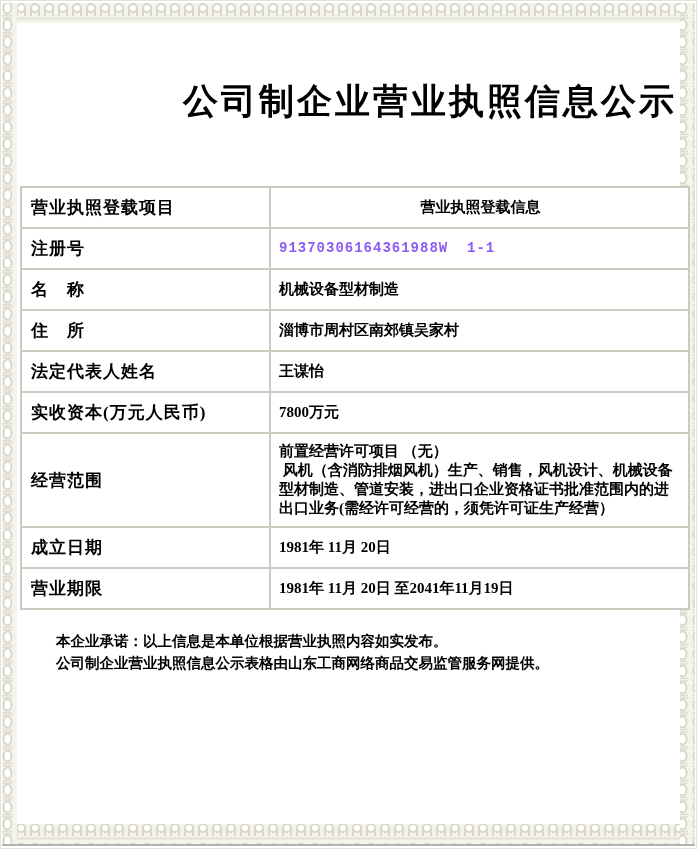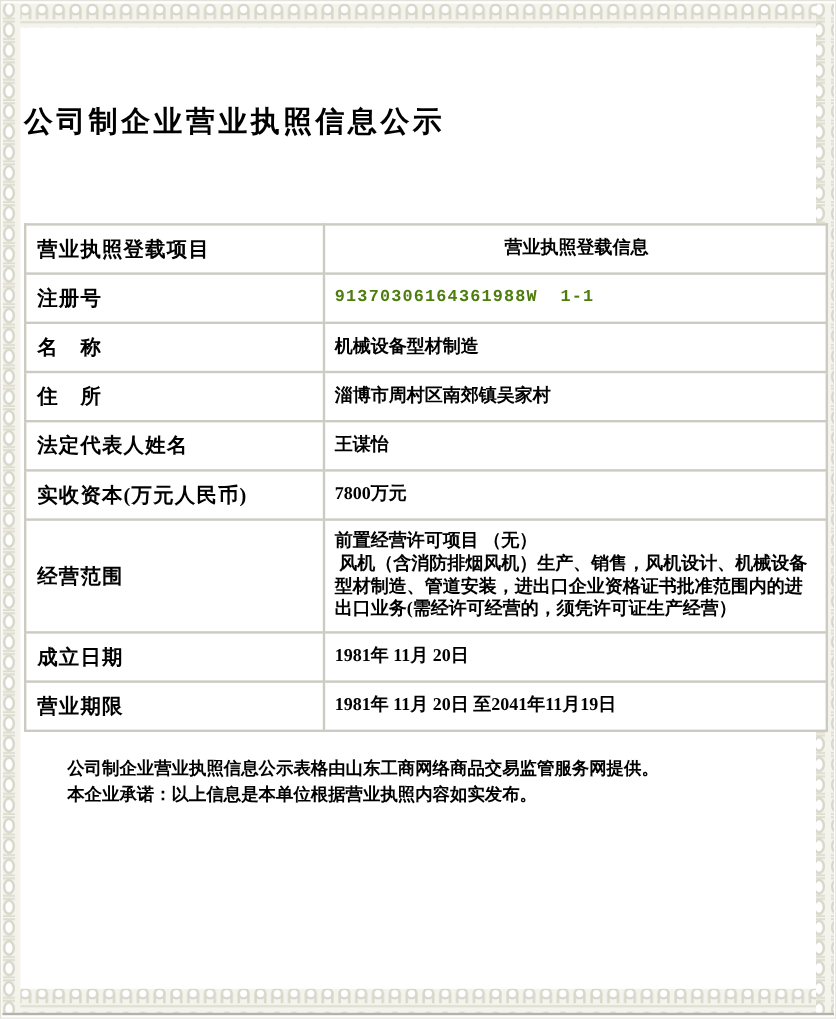--- a/index.html
+++ b/index.html
@@ -12,22 +12,22 @@
     color: #000;
   }
   .frame-svg { position: absolute; top: 0; left: 0; z-index: 0; }
   .content {
     position: absolute;
     left: 20px; top: 20px; right: 20px; bottom: 20px;
     z-index: 1;
   }
   .page-title {
     margin: 64px 0 0 0;
-    text-align: left;
-    font-size: 24px;
+    text-align: right;
+    font-size: 35px;
     font-weight: bold;
     letter-spacing: 3px;
     line-height: 36px;
   }
   table.info-table {
     border-collapse: collapse;
     table-layout: fixed;
     width: 670px;
     margin: 66px auto 0 auto;
     background: #ffffff;
@@ -45,21 +45,21 @@
   }
   td.cell-value {
     font-size: 15px;
     line-height: 19px;
     padding: 8px 6px 8px 8px;
     white-space: pre-wrap;
     font-weight: bold;
   }
   tr.header-row td.cell-value { text-align: center; }
   td.cell-value.muted-mono {
-    color: #4d7c0f;
+    color: #8b5cf6;
     font-family: "Liberation Mono", monospace;
     font-size: 14px;
     letter-spacing: 1px;
   }
   .notes {
     margin: 20px 36px 0 36px;
     font-family: "Liberation Sans", sans-serif;
     font-weight: bold;
     font-size: 14.5px;
     line-height: 22px;
@@ -131,17 +131,17 @@
         <td class="cell-value">1981年 11月 20日</td>
       </tr>
       <tr>
         <td class="cell-label">营业期限</td>
         <td class="cell-value">1981年 11月 20日 至2041年11月19日</td>
       </tr>
     </tbody>
   </table>
 
   <div class="notes">
+    <p>本企业承诺：以上信息是本单位根据营业执照内容如实发布。</p>
     <p>公司制企业营业执照信息公示表格由山东工商网络商品交易监管服务网提供。</p>
-    <p>本企业承诺：以上信息是本单位根据营业执照内容如实发布。</p>
   </div>
 
 </div>
 
 </body></html>

